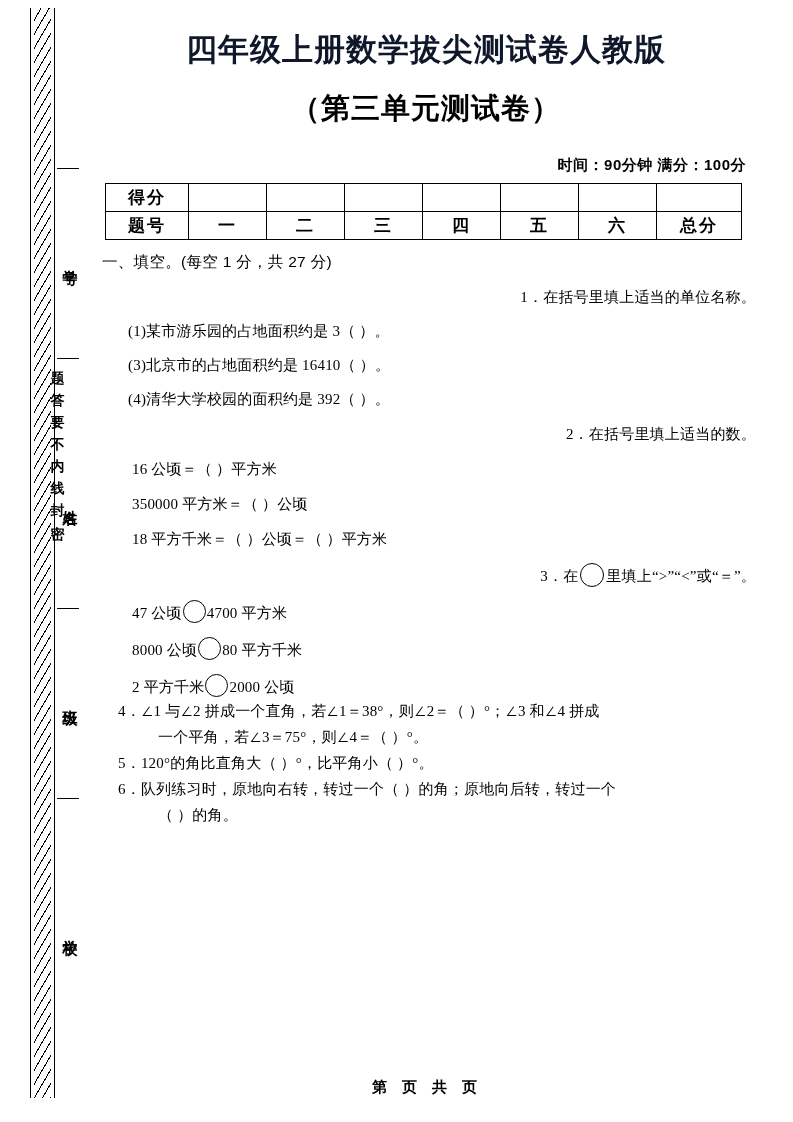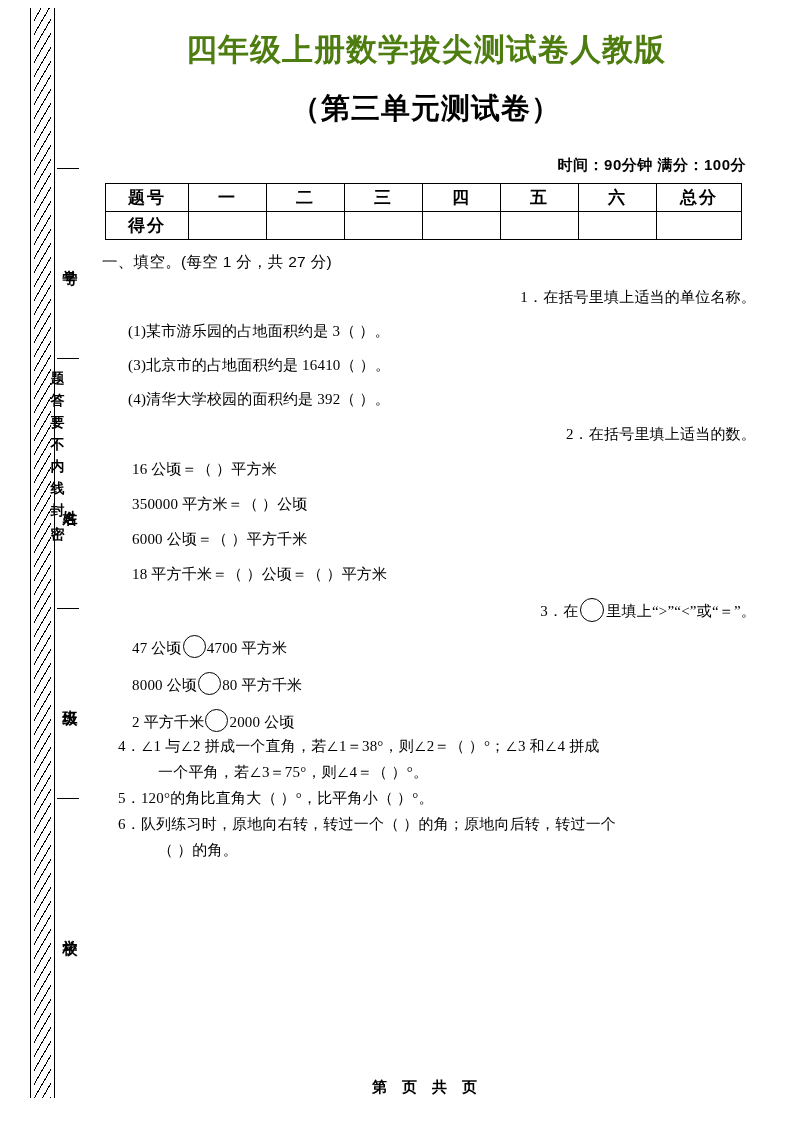--- a/index.html
+++ b/index.html
@@ -78,21 +78,21 @@
   }
 
   .title {
     text-align: center;
     font-family: "Liberation Sans", sans-serif;
     font-weight: bold;
     font-size: 31px;
     letter-spacing: 1px;
     margin-top: 28px;
     line-height: 44px;
-    color: #4d7c0f;
+    color: #0f172a;
   }
   .subtitle {
     text-align: center;
     font-family: "Liberation Sans", sans-serif;
     font-weight: bold;
     font-size: 29px;
     letter-spacing: 1px;
     margin-top: 16px;
     line-height: 40px;
   }
@@ -221,57 +221,56 @@
 <div class="page">
 
   <div class="title">四年级上册数学拔尖测试卷人教版</div>
   <div class="subtitle">（第三单元测试卷）</div>
 
   <div class="exam-meta">时间：90分钟  满分：100分</div>
 
   <table class="score-table">
     <tbody>
         <tr>
+      <td class="hdr-first">得分</td>
+      <td></td>
+      <td></td>
+      <td></td>
+      <td></td>
+      <td></td>
+      <td></td>
+      <td class="last-col"></td>
+    </tr>
+    <tr>
       <td class="hdr-first">题号</td>
       <td>一</td>
       <td>二</td>
       <td>三</td>
       <td>四</td>
       <td>五</td>
       <td>六</td>
       <td class="last-col">总分</td>
     </tr>
-    <tr>
-      <td class="hdr-first">得分</td>
-      <td></td>
-      <td></td>
-      <td></td>
-      <td></td>
-      <td></td>
-      <td></td>
-      <td class="last-col"></td>
-    </tr>
   </tbody>
     </table>
 
   <div class="section-head">一、填空。(每空 1 分，共 27 分)</div>
 
   <div class="q">
     <span>1．</span><span>在括号里填上适当的单位名称。</span>
   </div>
   <div class="sub">(1)某市游乐园的占地面积约是 3（                ）。</div>
   <div class="sub">(3)北京市的占地面积约是 16410（                ）。</div>
   <div class="sub">(4)清华大学校园的面积约是 392（                ）。</div>
 
   <div class="q">
     <span>2．</span><span>在括号里填上适当的数。</span>
   </div>
   <div class="sub2">16 公顷＝（                ）平方米</div>
   <div class="sub2">350000 平方米＝（                ）公顷</div>
-  <div class="sub2">6000 公顷＝（                ）平方千米</div>
   <div class="sub2">18 平方千米＝（                ）公顷＝（                ）平方米</div>
 
   <div class="q">
     <span>3．</span><span>在</span><span class="circ"></span><span>里填上“&gt;”“&lt;”或“＝”。</span>
   </div>
   <div class="sub2">
     <span>47 公顷</span><span class="circ-sm"></span><span>4700 平方米</span>
   </div>
   <div class="sub2">
     <span>8000 公顷</span><span class="circ-sm"></span><span>80 平方千米</span>

